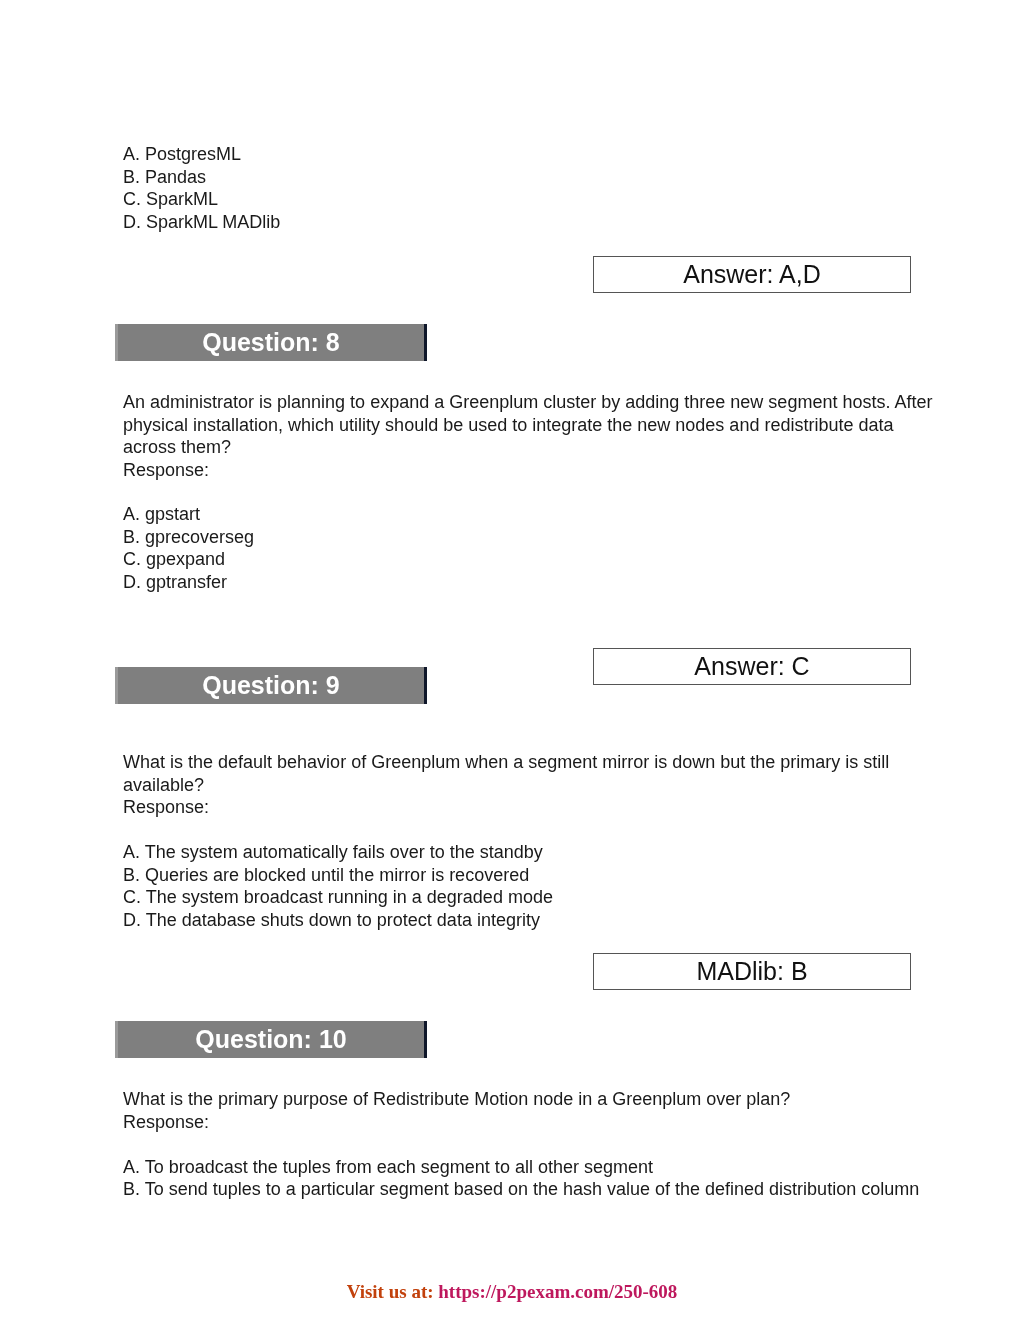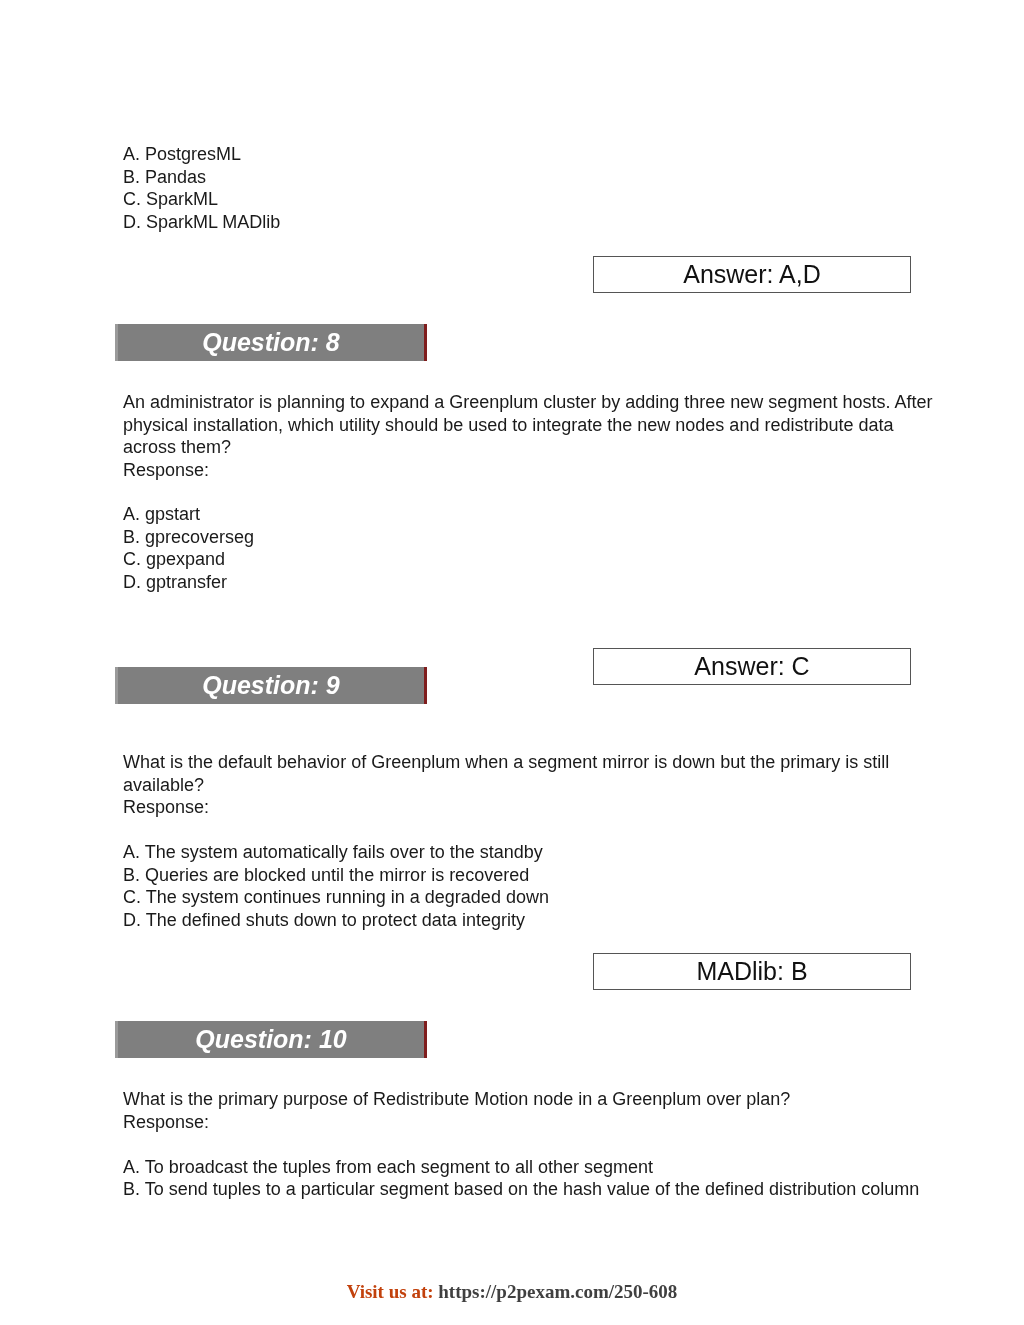--- a/index.html
+++ b/index.html
@@ -5,27 +5,27 @@
   html, body { margin:0; padding:0; background:#ffffff; }
   body { width:1024px; height:1325px; position:relative; overflow:hidden;
          font-family:"Liberation Sans", sans-serif; color:#1a1a1a; }
   .line { position:absolute; left:123px; font-size:18px; line-height:22.5px; white-space:nowrap; }
   .answer-box { position:absolute; left:593px; width:318px; height:37px;
                 border:1px solid #555; box-sizing:border-box;
                 display:flex; align-items:center; justify-content:center;
                 font-weight:normal; font-size:25px; color:#111; }
   .q-banner { position:absolute; left:115px; width:312px; height:37px;
               background:#7f7f7f; box-sizing:border-box;
-              border-left:3px solid #9a9a9a; border-right:3px solid #7f1d1d;
+              border-left:3px solid #9a9a9a; border-right:3px solid #0f172a;
               display:flex; align-items:center; justify-content:center;
-              color:#ffffff; font-weight:bold; font-size:25px;font-style:italic; }
+              color:#ffffff; font-weight:bold; font-size:25px; }
   .footer { position:absolute; top:1281px; left:0; width:1024px; text-align:center;
             font-family:"Liberation Serif", serif; font-weight:bold; font-size:19px; }
   .footer .lbl { color:#c2410c; }
-  .footer .url { color:#404040; }
+  .footer .url { color:#be185d; }
 </style>
 </head>
 <body>
 
 <div>
   <div class="line" style="top:143px">A. PostgresML</div>
   <div class="line" style="top:165.5px">B. Pandas</div>
   <div class="line" style="top:188px">C. SparkML</div>
   <div class="line" style="top:210.5px">D. SparkML MADlib</div>
 </div>
@@ -44,22 +44,22 @@
 </div>
 <div class="answer-box" style="top:648px">Answer: C</div>
 
 <div class="q-banner" style="top:667px">Question: 9</div>
 <div>
   <div class="line" style="top:751px">What is the default behavior of Greenplum when a segment mirror is down but the primary is still</div>
   <div class="line" style="top:773.5px">available?</div>
   <div class="line" style="top:796px">Response:</div>
   <div class="line" style="top:841px">A. The system automatically fails over to the standby</div>
   <div class="line" style="top:863.5px">B. Queries are blocked until the mirror is recovered</div>
-  <div class="line" style="top:886px">C. The system continues running in a degraded down</div>
-  <div class="line" style="top:908.5px">D. The defined shuts down to protect data integrity</div>
+  <div class="line" style="top:886px">C. The system broadcast running in a degraded mode</div>
+  <div class="line" style="top:908.5px">D. The database shuts down to protect data integrity</div>
 </div>
 <div class="answer-box" style="top:953px">MADlib: B</div>
 
 <div class="q-banner" style="top:1021px">Question: 10</div>
 <div>
   <div class="line" style="top:1088px">What is the primary purpose of Redistribute Motion node in a Greenplum over plan?</div>
   <div class="line" style="top:1110.5px">Response:</div>
   <div class="line" style="top:1155.5px">A. To broadcast the tuples from each segment to all other segment</div>
   <div class="line" style="top:1178px">B. To send tuples to a particular segment based on the hash value of the defined distribution column</div>
 </div>

